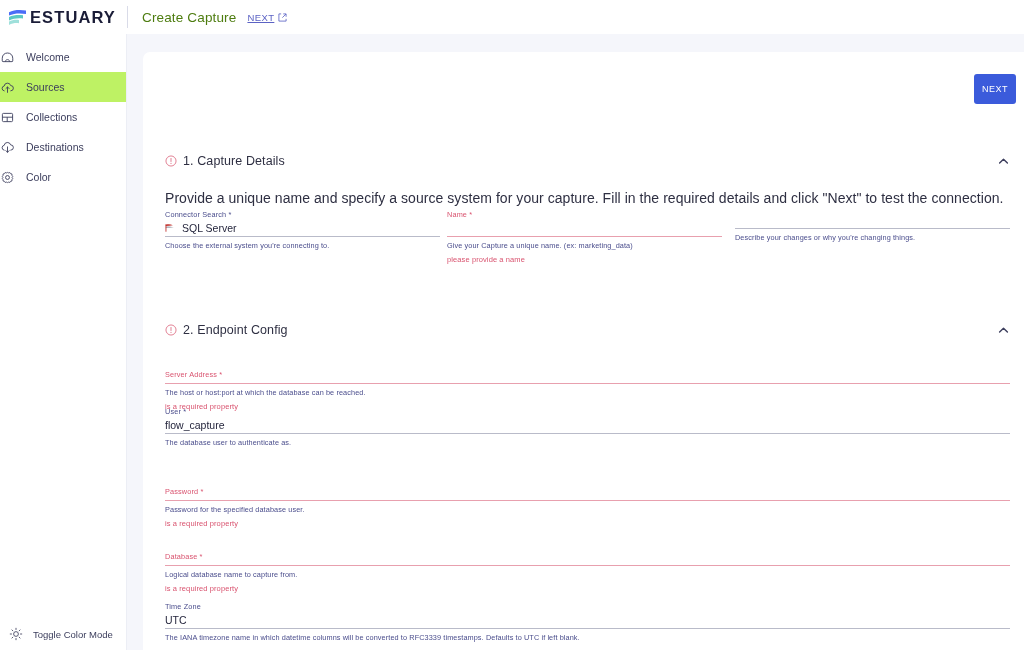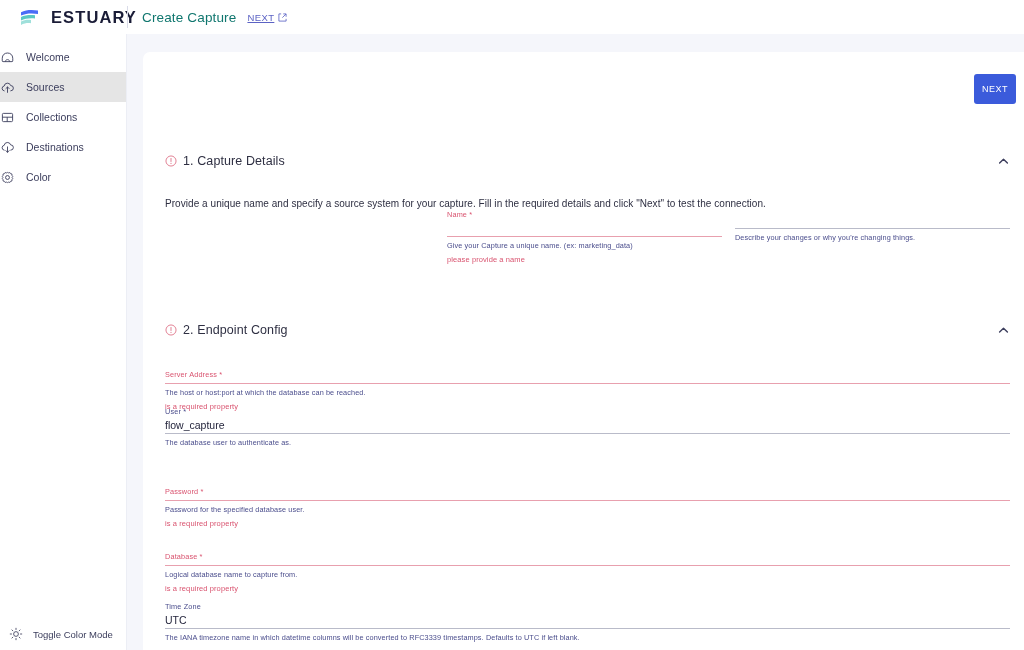--- a/index.html
+++ b/index.html
@@ -20,41 +20,41 @@
     width: 1024px;
     height: 34px;
     background: #ffffff;
     display: flex;
     align-items: center;
     z-index: 20;
   }
   .logo-wrap {
     display: flex;
     align-items: center;
-    gap: 12px;
-    padding-left: 20px;
+    gap: 3px;
+    padding-left: 8px;
     width: 127px;
   }
   .logo-mark { width: 19px; height: 17px; flex: 0 0 auto; display:block; }
   .logo-text {
     font-size: 16.5px;
     font-weight: bold;
     letter-spacing: 1.1px;
     color: #1a1c37;
     line-height: 1;
   }
   .topbar-divider {
     width: 1px;
     height: 22px;
     background: #d9dbe8;
     margin: 0 14px 0 0;
   }
   .page-title {
     font-size: 13.5px;
-    color: #0f766e;
+    color: #4d7c0f;
     letter-spacing: 0.15px;
   }
   .docs-link {
     margin-left: 11px;
     font-size: 9.5px;
     color: #5b62c4;
     text-decoration: underline;
     letter-spacing: 0.4px;
     display: inline-flex;
     align-items: center;
@@ -76,21 +76,21 @@
   }
   .nav-item {
     display: flex;
     align-items: center;
     gap: 11px;
     height: 30px;
     cursor: pointer;
     font-size: 10.5px;
     color: #3b3d5c;
   }
-  .nav-item.active { background: #e5e5e5; }
+  .nav-item.active { background: #bef264; }
   .nav-item .ico { width: 15px; height: 15px; flex: 0 0 auto; display: block; }
 
   .color-mode {
     position: absolute;
     bottom: 9px; left: 0;
     width: 127px;
     display: flex;
     align-items: center;
     gap: 10px;
     padding-left: 9px;
@@ -154,24 +154,23 @@
     display: block;
   }
 
   .sec1-head { top: 102px; }
   .sec2-head { top: 271px; }
 
   .section-desc {
     position: absolute;
     left: 22px;
     top: 138px;
-    font-size: 10px;
+    font-size: 14px;
     color: #2e2f42;
     letter-spacing: 0.05px;
-    margin-top: 8px;
   }
 
   
   .field { position: absolute; }
   .field .f-label {
     font-size: 7.3px;
     letter-spacing: 0.15px;
     color: #4a4d8c;
     display: block;
     height: 10px;
@@ -324,20 +323,33 @@
       <circle cx="7" cy="9.7" r="0.75" fill="#e07a8e"></circle>
     </svg>
     <span class="section-title">1. Capture Details</span>
     <svg class="chevron" viewBox="0 0 14 14">
       <path d="M2.8 8.7 L7 4.6 L11.2 8.7" fill="none" stroke="#3b3d5c" stroke-width="1.5" stroke-linecap="round" stroke-linejoin="round"></path>
     </svg>
   </div>
 
   <div class="section-desc">Provide a unique name and specify a source system for your capture. Fill in the required details and click "Next" to test the connection.</div>
 
+  <div class="field f-connector">
+    <span class="f-label">Connector Search *</span>
+    <div class="f-value">
+      <svg class="sqlsrv-icon" viewBox="0 0 12 11">
+        <path d="M0.8 2.0 C3.4 1.2 6.2 1.4 8.6 2.4 C6.2 2.8 3.4 2.9 0.8 3.4 Z" fill="#c2342f"></path>
+        <path d="M0.8 4.0 C3.4 3.4 6.6 3.8 9.6 5.0 C6.6 5.2 3.4 5.2 0.8 5.6 Z" fill="#9aa0ad"></path>
+        <path d="M1.0 1.4 V9.6" fill="none" stroke="#c2342f" stroke-width="1"></path>
+      </svg>
+      <span>SQL Server</span>
+    </div>
+    <div class="f-line"></div>
+    <span class="f-help">Choose the external system you're connecting to.</span>
+  </div>
 
   <div class="field f-name err">
     <span class="f-label">Name *</span>
     <div class="f-value empty">
       <span></span>
     </div>
     <div class="f-line"></div>
     <span class="f-help">Give your Capture a unique name. (ex: marketing_data)</span>
     <span class="f-error">please provide a name</span>
   </div>

